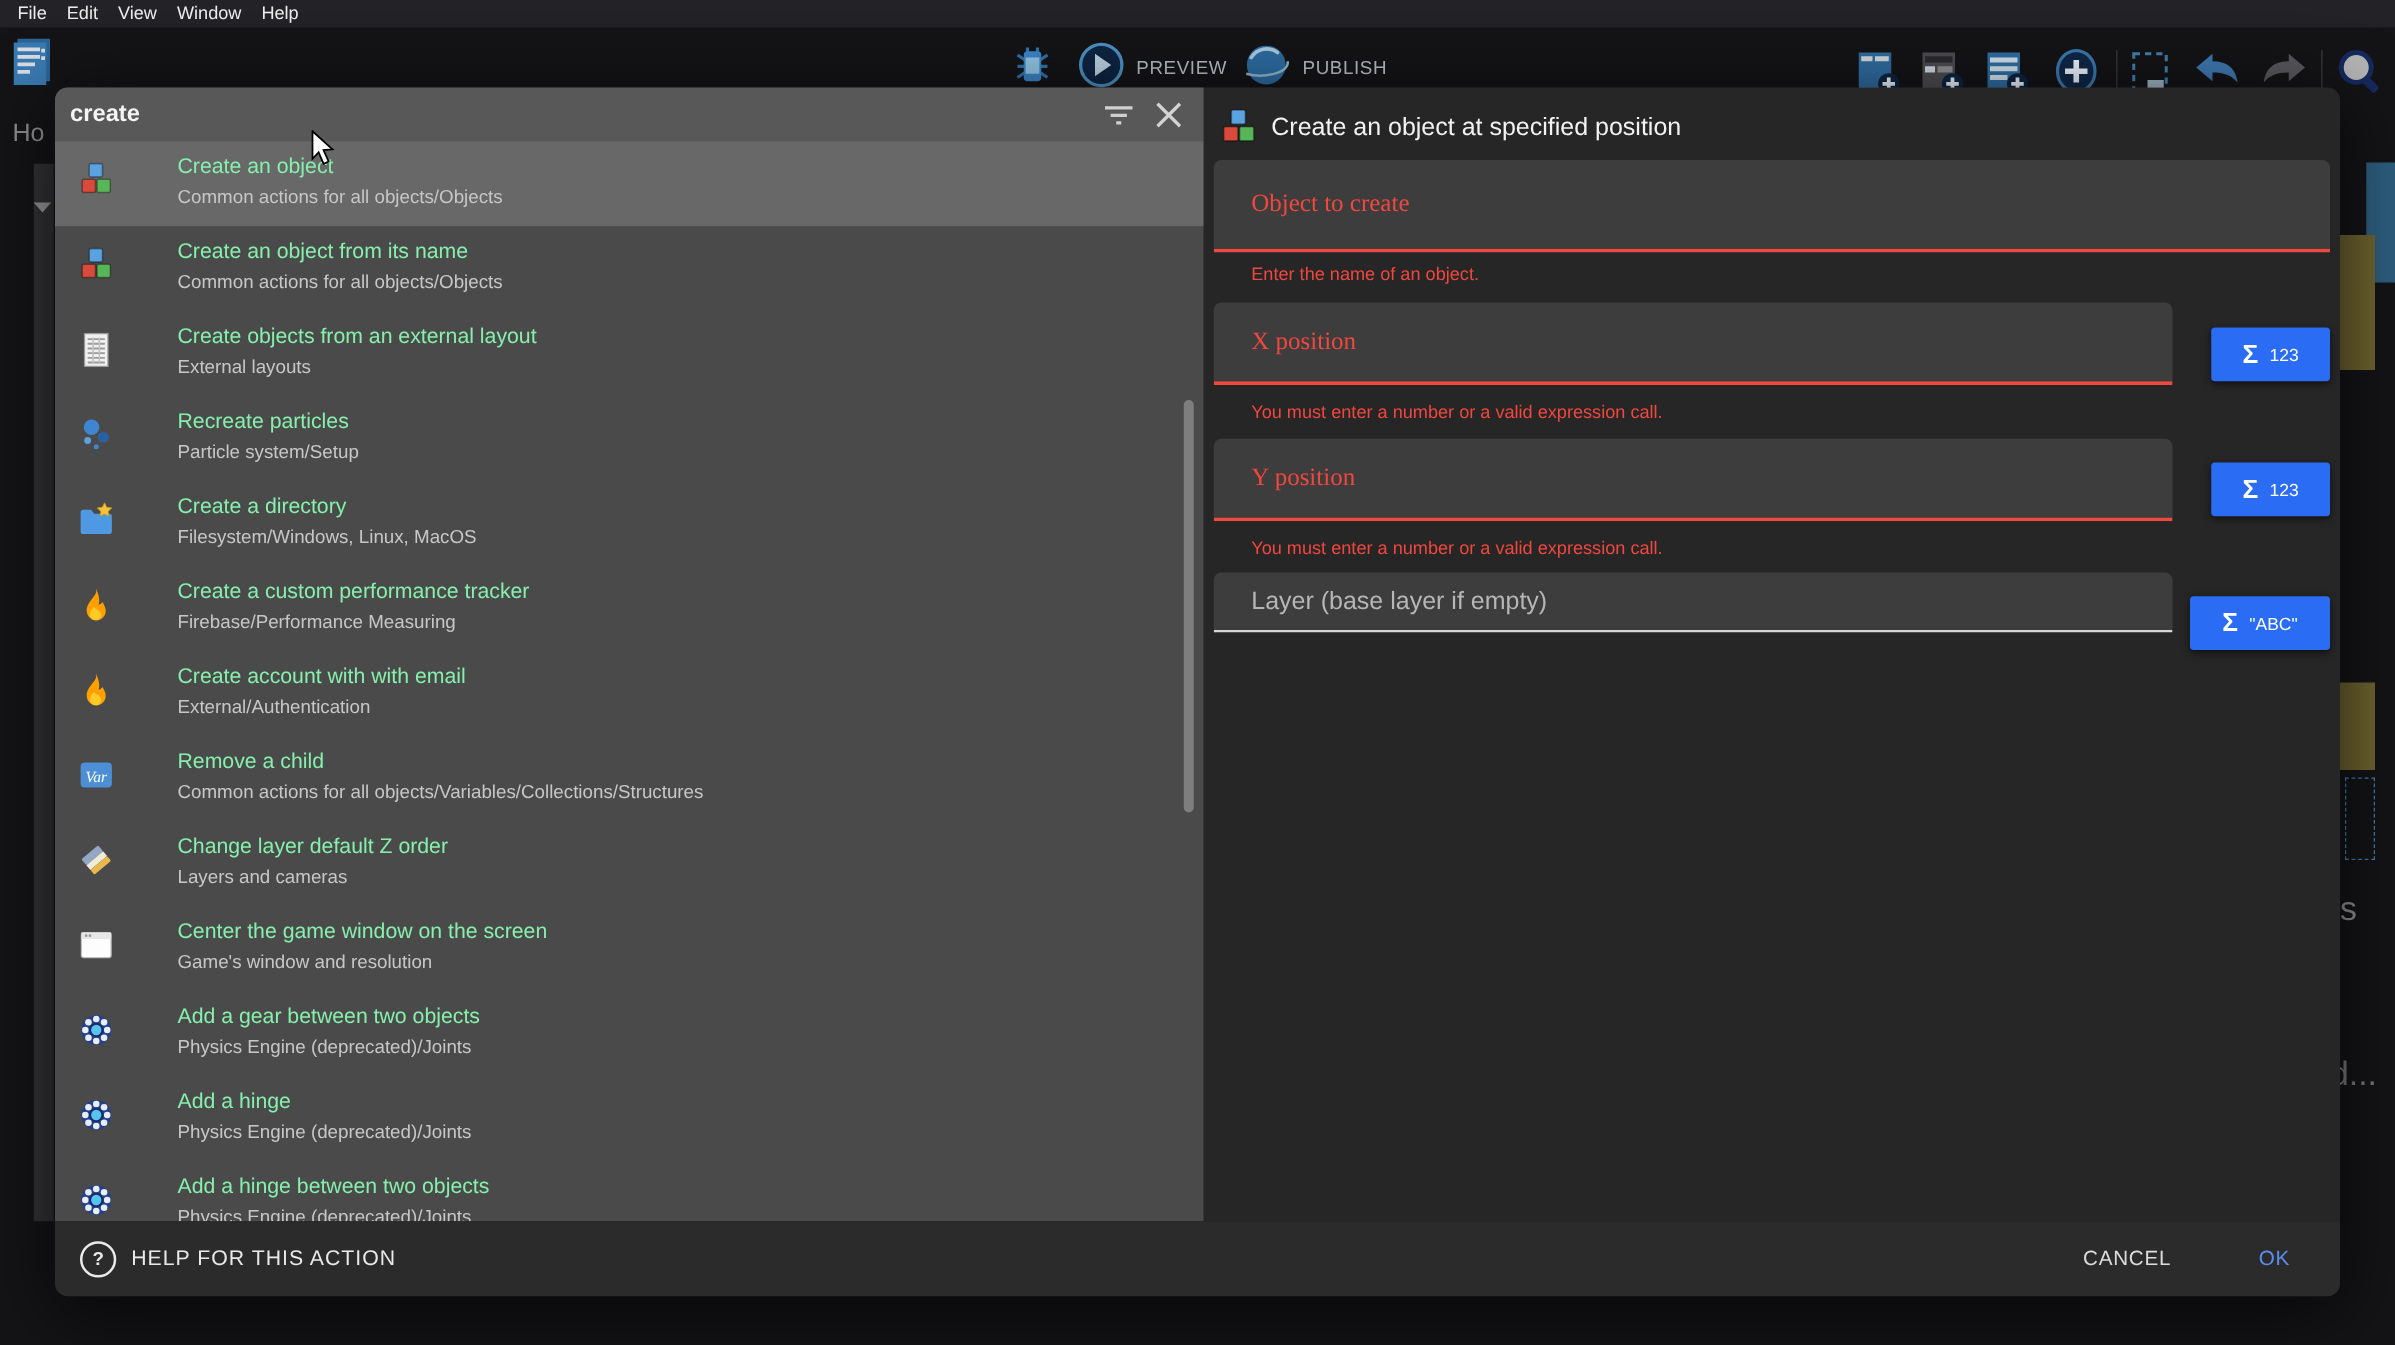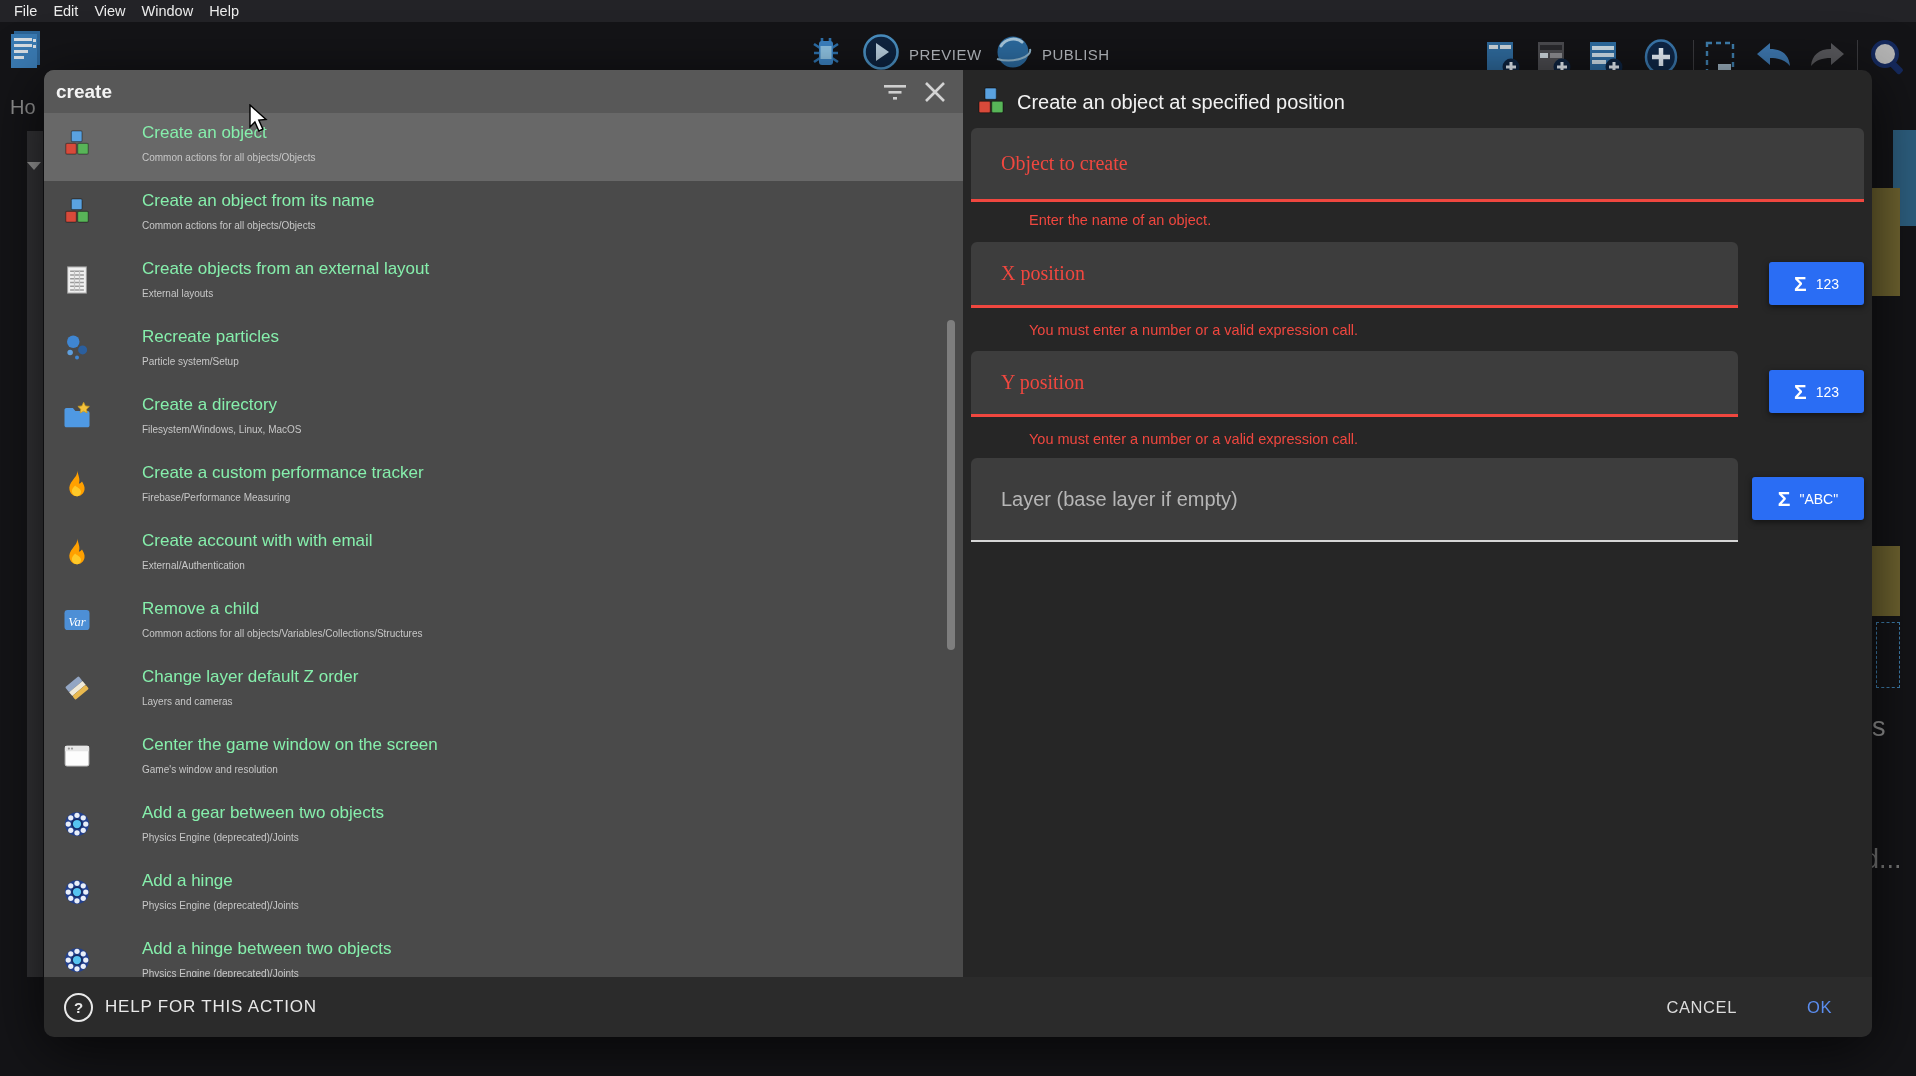--- a/index.html
+++ b/index.html
@@ -40,35 +40,35 @@
   .s-ic{position:absolute;top:9px;width:26px;height:26px;cursor:pointer;}
   .s-filter{left:838px;}
   .s-close{left:878px;}
   
   .row{position:relative;height:68px;cursor:pointer;}
   .row.selected{background:#686868;}
   .row .icon{position:absolute;left:18px;top:16px;width:30px;height:30px;}
   .row .icon svg{width:30px;height:30px;display:block;}
   .row .txt{position:absolute;left:98px;top:7px;}
   .row .title{font-size:17px;color:#86efac;line-height:25px;font-weight:400;}
-  .row .sub{font-size:10px;color:#c7c7c7;line-height:26px;font-weight:300;}
+  .row .sub{font-size:15px;color:#c7c7c7;line-height:26px;font-weight:300;}
   .thumb{position:absolute;left:903px;top:250px;width:8px;height:330px;background:#7e7e7e;border-radius:4px;}
   
   .hdr-icon{position:absolute;left:12px;top:16px;width:32px;height:32px;}
   .hdr-title{position:absolute;left:54px;top:21px;font-size:20px;color:#f2f2f2;font-weight:400;}
   .field{position:absolute;background:#3d3d3d;border-radius:6px 6px 0 0;display:flex;align-items:center;box-sizing:border-box;}
   .field .ph{margin-left:30px;font-size:20px;font-weight:300;}
   .red .ph{color:var(--red);}
   .red{border-bottom:3px solid var(--red);font-family:Liberation Serif, serif;}
   .f-obj{left:8px;top:58px;width:893px;height:74px;}
   .f-x{left:8px;top:172px;width:767px;height:66px;}
   .f-y{left:8px;top:281px;width:767px;height:66px;}
-  .f-layer{left:8px;top:388px;width:767px;height:84px;border-bottom:2px solid #d6d6d6;}
+  .f-layer{left:8px;top:388px;width:767px;height:48px;border-bottom:2px solid #d6d6d6;}
   .f-layer .ph{color:#b6b6b6;}
-  .msg{position:absolute;font-size:14.5px;color:var(--red);font-weight:300;margin-left:28px;}
+  .msg{position:absolute;font-size:14.5px;color:var(--red);font-weight:300;}
   .m-helper{left:38px;top:142px;}
   .m-x{left:38px;top:252px;}
   .m-y{left:38px;top:361px;}
   .sigma-btn{position:absolute;background:var(--blue);border-radius:3px;color:#fff;cursor:pointer;
              display:flex;align-items:center;justify-content:center;gap:9px;
              box-shadow:0 2px 6px rgba(0,0,0,.55);}
   .sigma-btn .sg{font-size:21px;font-weight:bold;}
   .sigma-btn .lb{font-size:14px;}
   .b-x{left:806px;top:192px;width:95px;height:43px;}
   .b-y{left:806px;top:300px;width:95px;height:43px;}

